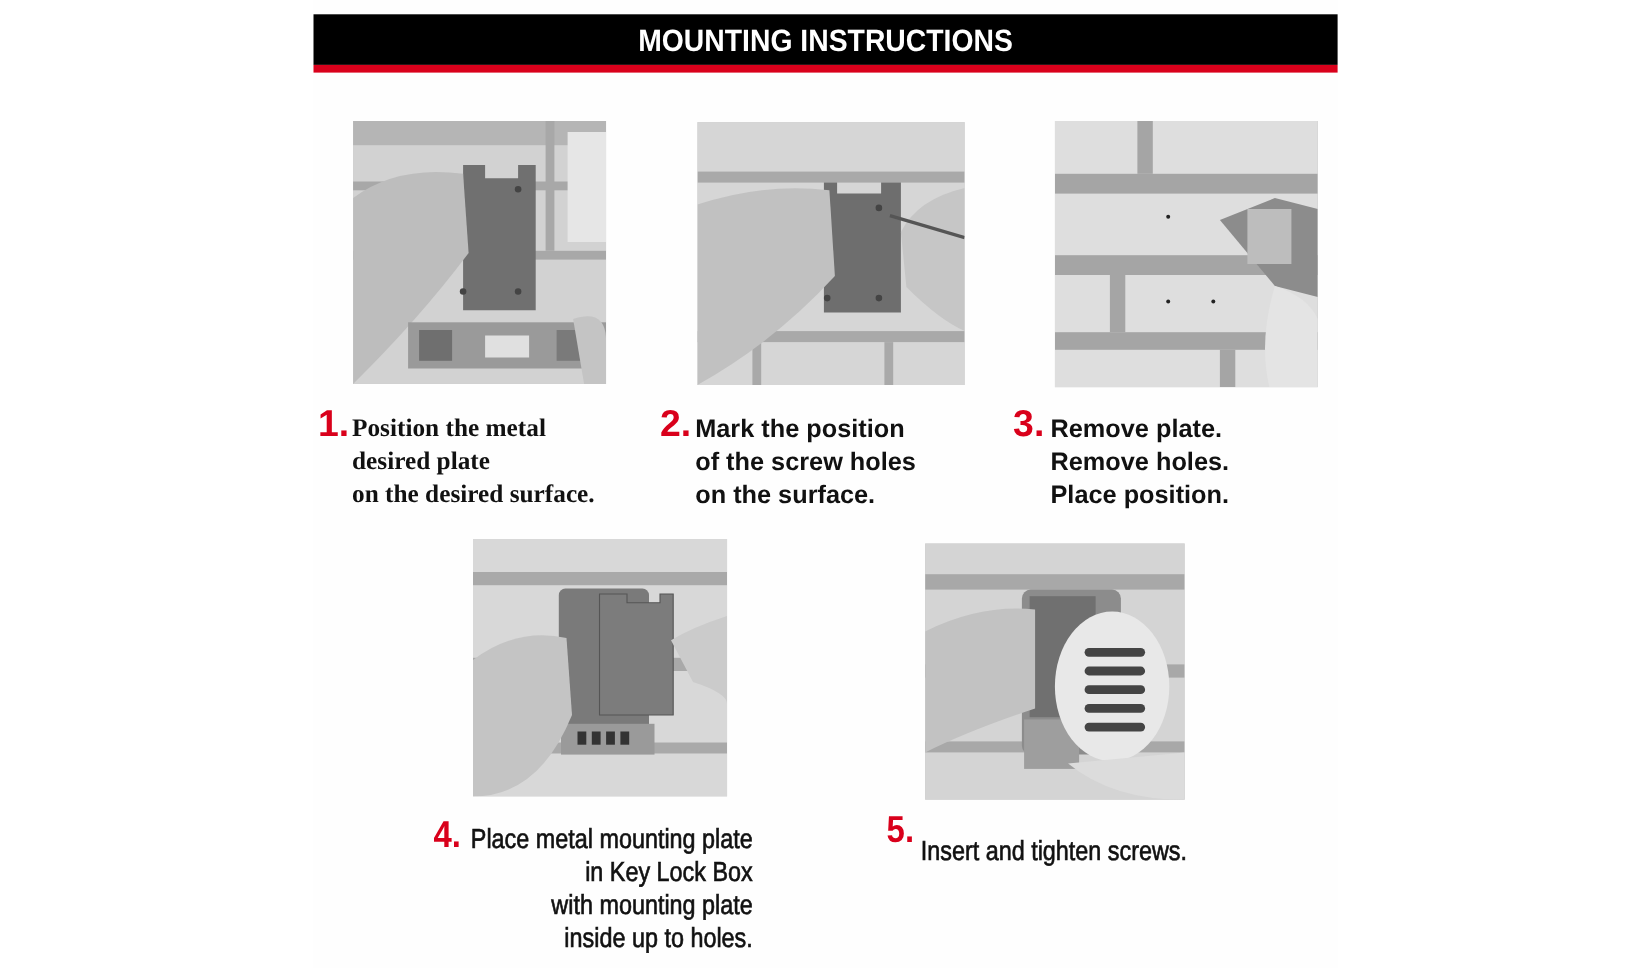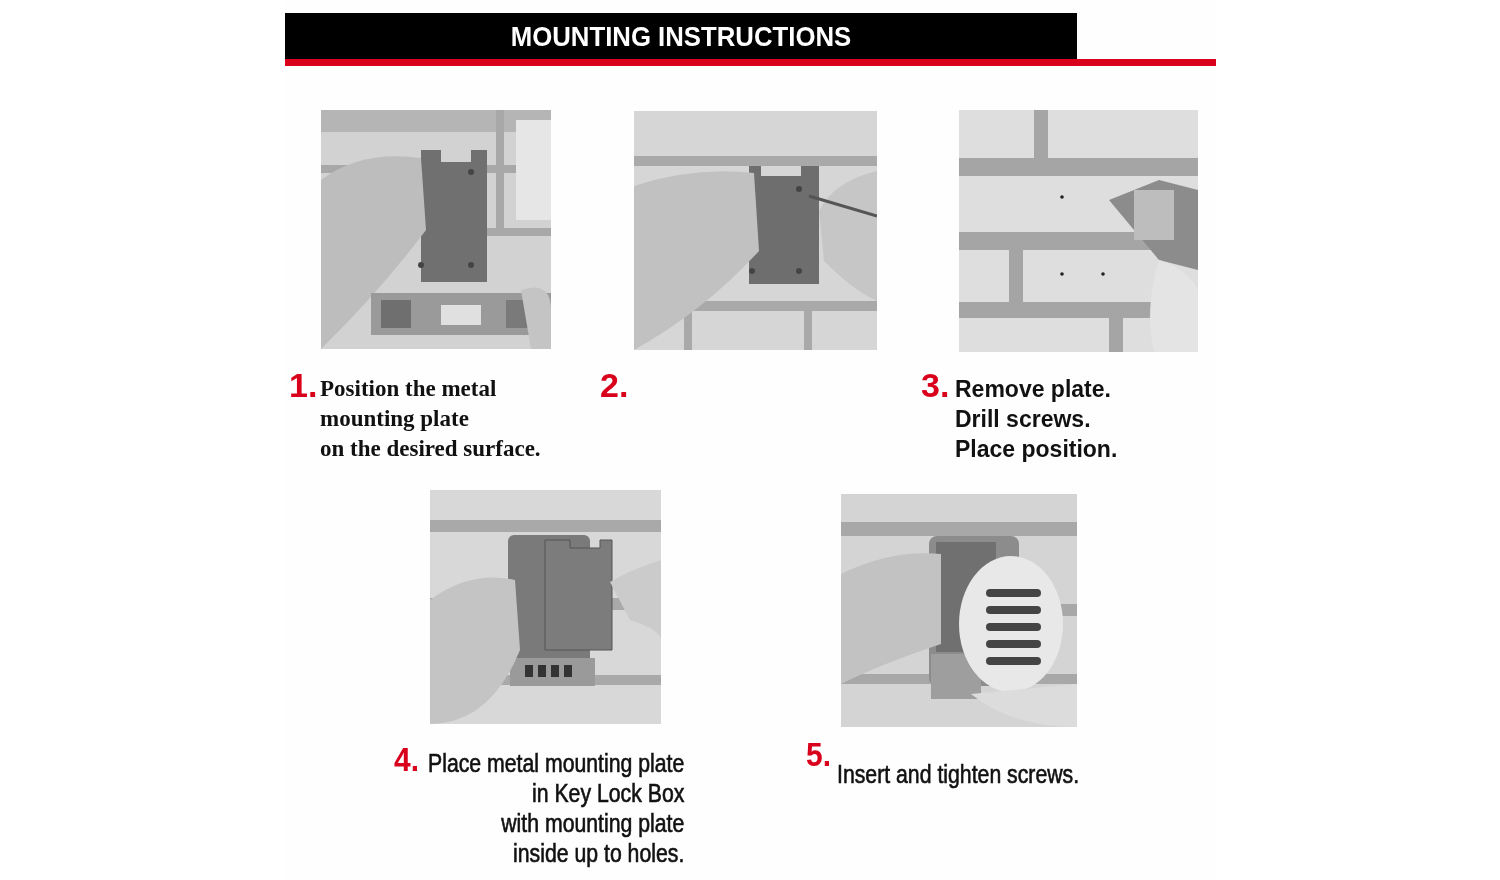--- a/index.html
+++ b/index.html
@@ -1,18 +1,18 @@
 <!DOCTYPE html>
 <html><head>
 <meta charset="utf-8">
 <style>
   html,body{margin:0;padding:0;}
   body{width:1500px;height:880px;background:#fff;position:relative;overflow:hidden;font-family:"Liberation Sans","DejaVu Sans",sans-serif;}
   .page-bg{position:absolute;left:285px;top:0;width:931px;height:880px;background:#fefefe;}
-  .banner{position:absolute;left:285px;top:13px;width:792px;height:46px;background:#000;}
+  .banner{position:absolute;left:285px;top:13px;width:931px;height:46px;background:#000;}
   .banner-title{position:absolute;left:0;right:0;top:9px;text-align:center;color:#fff;font-weight:bold;font-size:28px;letter-spacing:0px;transform:scaleX(0.92);line-height:30px;}
   .banner-stripe{position:absolute;left:285px;top:59px;width:931px;height:7px;background:#d9001b;}
   .photo{position:absolute;background:#c9c9c9;overflow:hidden;}
   .photo svg{display:block;width:100%;height:100%;}
   .step{position:absolute;color:#111;}
   .step .num{position:absolute;color:#d9001b;font-weight:bold;}
   .step .lines{position:absolute;}
   .step .line{display:block;white-space:nowrap;font-weight:bold;}
   .wide .num{font-size:34px;top:-8px;left:0;}
   .wide .line{font-size:23px;line-height:30px;}
@@ -120,34 +120,39 @@
     <rect x="145" y="146" width="55" height="8" rx="4" fill="#444"></rect>
     <rect x="145" y="163" width="55" height="8" rx="4" fill="#444"></rect>
     <path d="M130 200 Q170 233 236 233 L236 190 Z" fill="#dcdcdc"></path>
   </svg>
 </div>
 
 <div class="step wide" style="left:289px;top:374px;width:320px;height:95px;">
   <span class="num">1.</span>
   <div class="lines" style="left:31px;top:0;font-family:Liberation Serif, serif;">
     <span class="line">Position the metal</span>
-    <span class="line">mounting plate</span>
+    <span class="line">desired plate</span>
     <span class="line">on the desired surface.</span>
   </div>
 </div>
 
 <div class="step wide" style="left:600px;top:374px;width:280px;height:95px;">
   <span class="num">2.</span>
+  <div class="lines" style="left:32px;top:0;">
+    <span class="line">Mark the position</span>
+    <span class="line">of the screw holes</span>
+    <span class="line">on the surface.</span>
+  </div>
 </div>
 
 <div class="step wide" style="left:921px;top:374px;width:240px;height:95px;">
   <span class="num">3.</span>
   <div class="lines" style="left:34px;top:0;">
     <span class="line">Remove plate.</span>
-    <span class="line">Drill screws.</span>
+    <span class="line">Remove holes.</span>
     <span class="line">Place position.</span>
   </div>
 </div>
 
 <div class="step narrow" style="left:394px;top:748px;width:380px;height:125px;">
   <span class="num">4.</span>
   <div class="lines" style="left:34px;top:0;text-align:right;">
     <span class="line">Place metal mounting plate</span>
     <span class="line">in Key Lock Box</span>
     <span class="line">with mounting plate</span>

